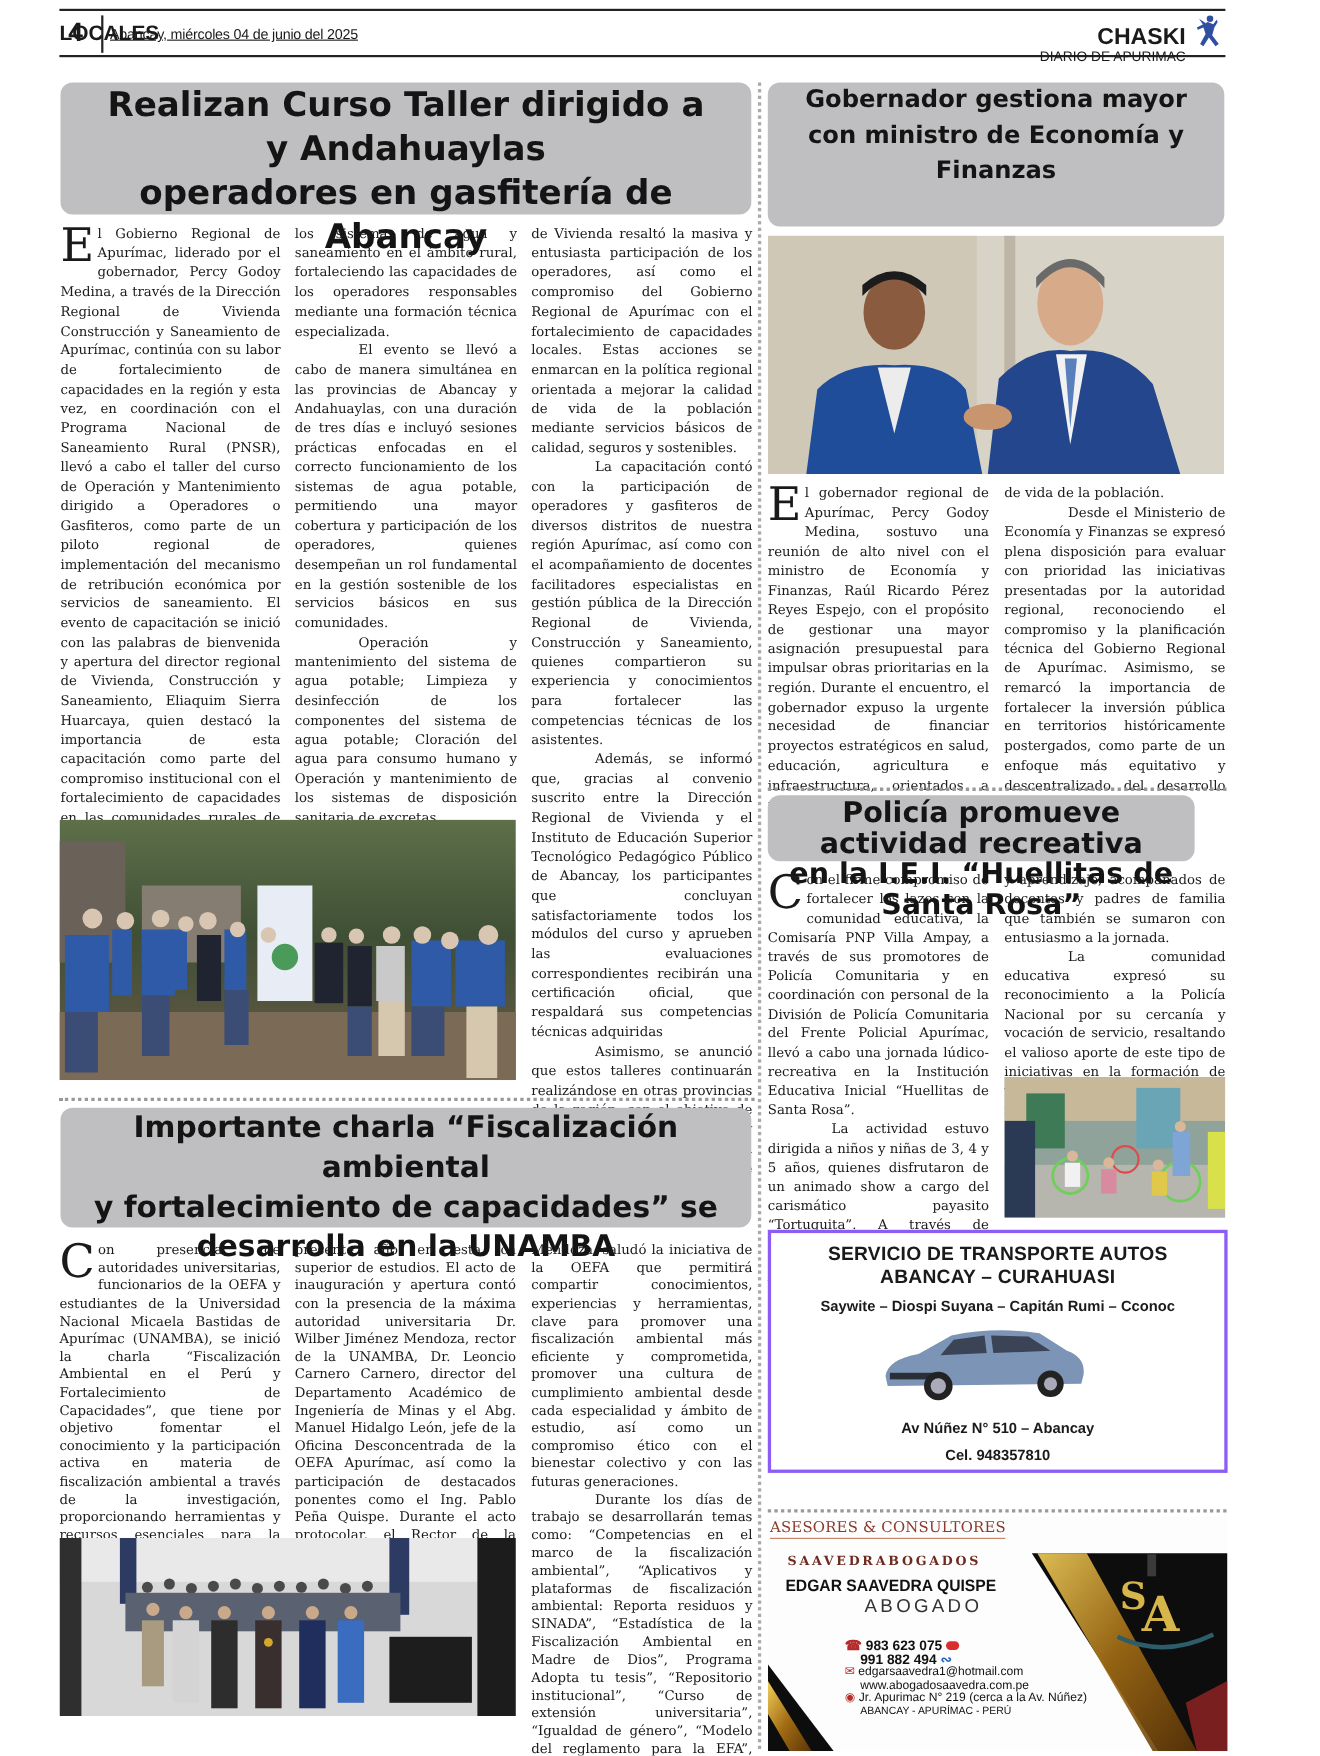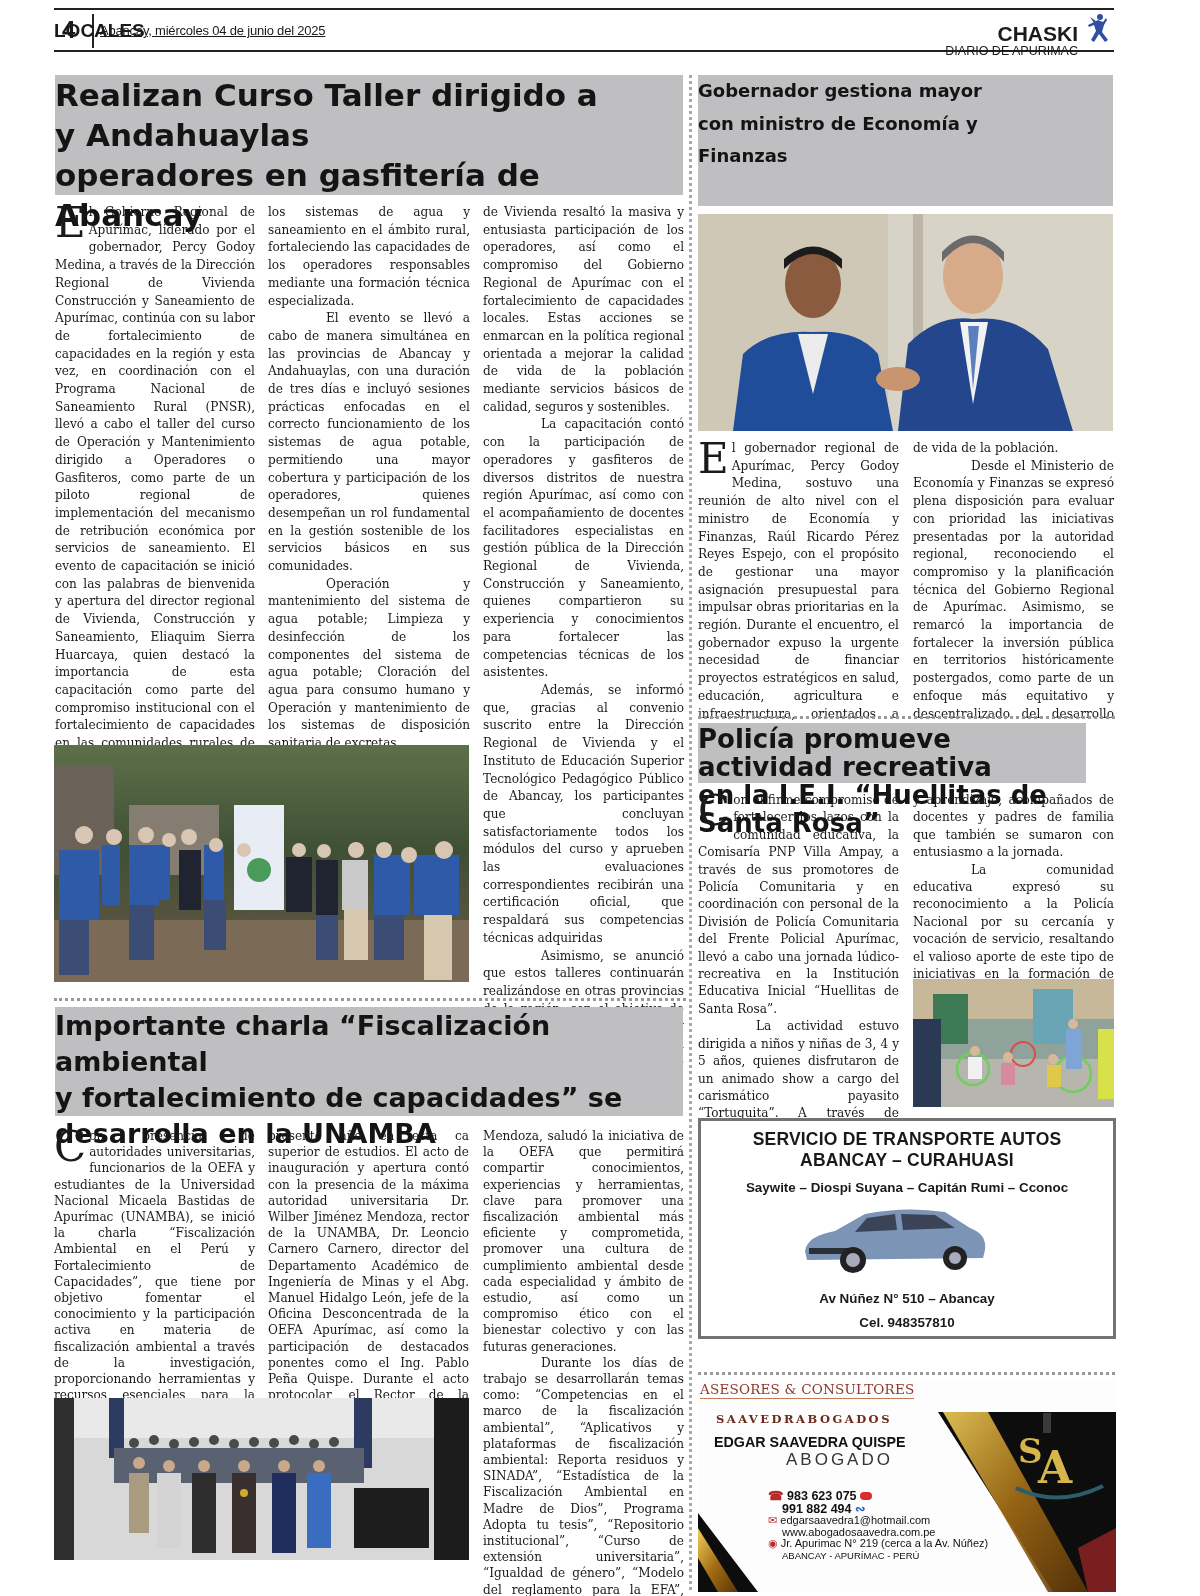--- a/index.html
+++ b/index.html
@@ -14,33 +14,33 @@
   .vbar { position: absolute; left: 38px; top: 4px; width: 1.5px; height: 34px; background: #222; }
   .date { position: absolute; left: 46px; top: 13px; font-family: "Liberation Sans", sans-serif; font-size: 13px; letter-spacing: -0.2px; text-decoration: underline; }
   .section { position: absolute; left: 0; right: 0; top: 10px; text-align: left;
     font-family: "Liberation Sans", sans-serif; font-weight: bold; font-size: 19px; }
   .brand { position: absolute; right: 36px; top: 1px; text-align: right; font-family: "Liberation Sans", sans-serif; line-height: 1; }
   .brand-name { font-weight: bold; font-size: 21px; margin-top: 12px; }
   .brand-sub { font-size: 12.5px; margin-top: 1px; }
   .brand-logo { position: absolute; right: 2px; top: 2px; width: 28px; height: 36px; }
 
   
-  .headline-box { position: absolute; background: #bfbfc1; text-align: left;
-    font-family: "DejaVu Sans", sans-serif; font-weight: bold; color: #141414; }
+  .headline-box { position: absolute; background: #bfbfc1; text-align: center;
+    font-family: "DejaVu Sans", sans-serif; font-weight: bold; color: #141414; border-radius: 11px; }
   .col { position: absolute; font-size: 12.1px; line-height: 17.7px; text-align: justify; hyphens: auto; }
   .col p { margin: 0; }
   .col .ind { text-indent: 58px; }
   .drop { float: left; font-size: 42px; line-height: 34px; margin: 2px 3px 0 0; font-family: "DejaVu Serif", serif; }
   .dotted-h { position: absolute; height: 0; border-top: 3px dotted #999; }
   .dotted-v { position: absolute; width: 0; border-left: 3px dotted #aaa; }
   .photo { position: absolute; overflow: hidden; }
 
   
   .ad-transport { position: absolute; left: 698px; top: 1118px; width: 418px; height: 221px;
-    border: 3px solid #737373; background: #fff; font-family: "Liberation Sans", sans-serif; text-align: center; }
+    border: 3px solid #8b5cf6; background: #fff; font-family: "Liberation Sans", sans-serif; text-align: center; }
   .ad-t1 { font-weight: bold; font-size: 17.5px; line-height: 21px; margin-top: 8px; letter-spacing: 0.2px; }
   .ad-t2 { font-size: 13.4px; font-weight: bold; margin-top: 9px; }
   .ad-t3 { font-size: 13.4px; font-weight: bold; position: absolute; left: 0; right: 0; top: 170px; }
   .ad-t4 { font-size: 13.4px; font-weight: bold; position: absolute; left: 0; right: 0; top: 194px; }
 
   
   .ad-lawyer { position: absolute; left: 698px; top: 1378px; width: 418px; height: 214px; overflow: hidden; background: #fff; }
 </style>
 </head>
 <body>
@@ -141,21 +141,21 @@
       </g>
     <g fill="#d6c8ae">
         <rect x="370" y="170" width="28" height="65"></rect>
         <rect x="290" y="165" width="24" height="50"></rect>
       </g>
   </svg>
 </div>
 
 <div class="dotted-v" style="left:689px; top:75px; height:1515px;"></div>
 
-<div class="headline-box" style="left:698px; top:75px; width:415px; height:131px; font-size:18px; line-height:32.5px; padding-top:0px;">
+<div class="headline-box" style="left:698px; top:75px; width:415px; height:131px; font-size:22px; line-height:32.5px; padding-top:0px;">
   <div>Gobernador gestiona mayor</div>
   <div>con ministro de Economía y</div>
   <div>Finanzas</div>
 </div>
 
 <div class="photo" style="left:698px; top:214px; width:415px; height:217px;">
   <svg width="415" height="217" viewBox="0 0 415 217">
     <rect width="415" height="217" fill="#d7d3c7"></rect>
     <rect x="0" y="0" width="190" height="217" fill="#cfc8b6"></rect>
     <rect x="215" y="0" width="10" height="217" fill="#bdb6a6"></rect>

